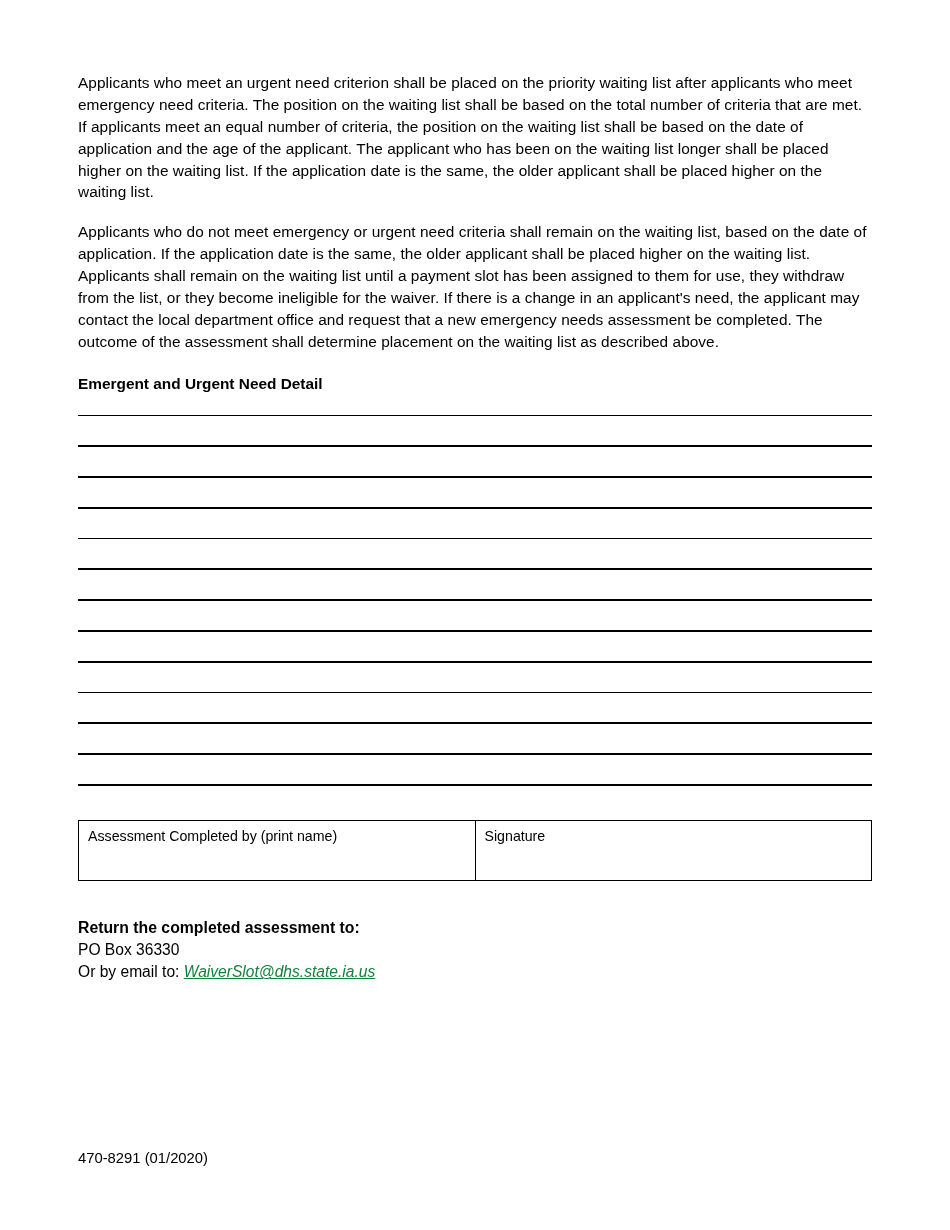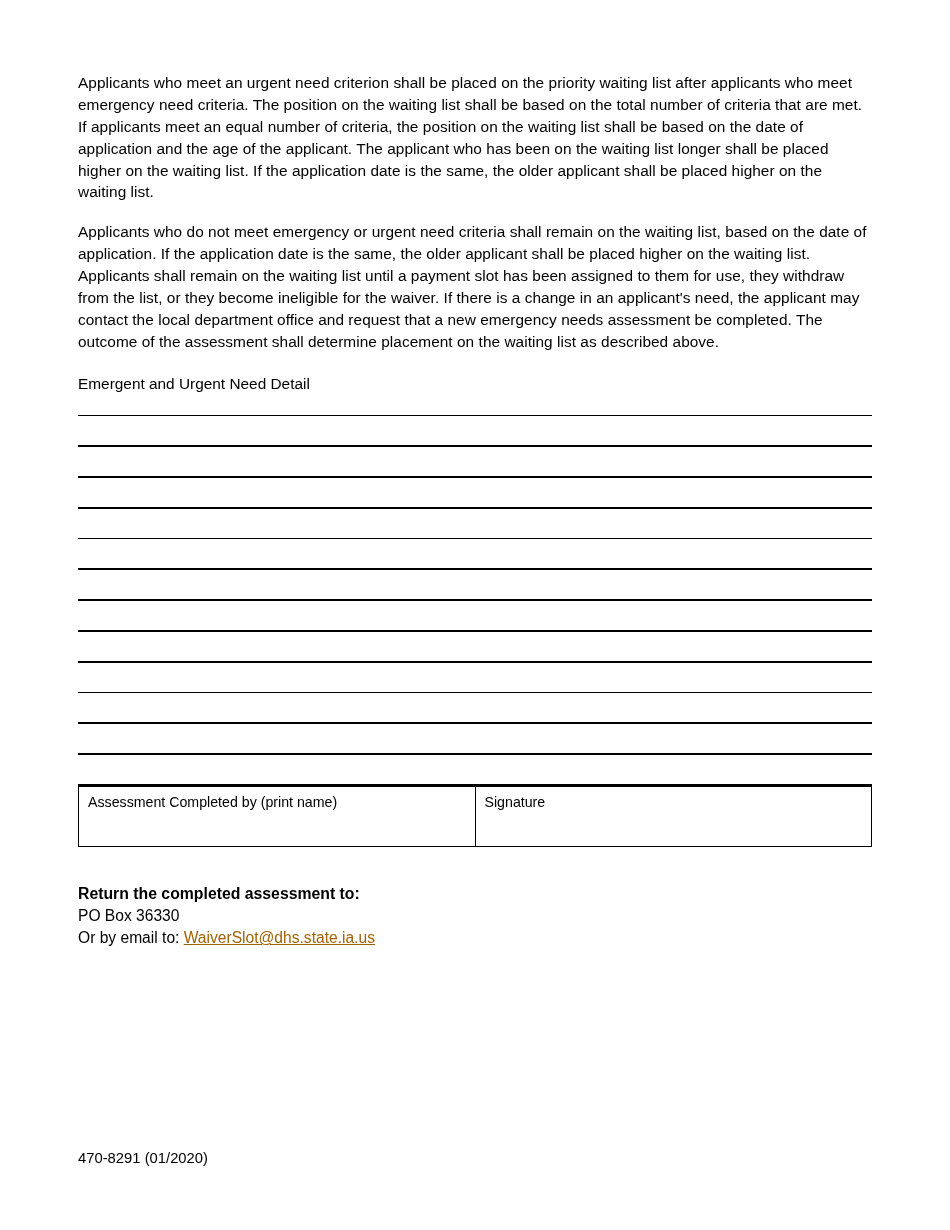--- a/index.html
+++ b/index.html
@@ -24,40 +24,41 @@
   }
   .para {
     font-size: 15.4px;
     line-height: 1.42;
     margin: 0 0 18px 0;
     text-align: left;
     letter-spacing: 0.05px;
   }
   .section-heading {
     font-size: 15.4px;
-    font-weight: normal;
+    font-weight: bold;
     margin: 22px 0 0 0;
   }
   .lines {
     margin-top: 22px;
   }
   .rule {
     height: 0;
     border-top: 1px solid #000;
     margin: 0;
   }
   .rule.thin { border-top-width: 1px; }
   .rule.thick { border-top-width: 2px; }
   .rule-gap { height: 29px; }
   .note {
     font-size: 15.4px;
     margin-top: 8px;
   }
   table.sigtable {
     border-collapse: collapse;
+    margin-top: 34px;
     margin-left: 0;
     width: 794px;
     table-layout: fixed;
   }
   table.sigtable td {
     border: 1px solid #000;
     font-size: 14.2px;
     padding: 7px 9px 25px 9px;
     vertical-align: top;
     height: 27px;
@@ -65,22 +66,23 @@
   .return-block {
     margin-top: 36px;
     font-size: 15.6px;
     line-height: 1.43;
   }
   .return-title {
     font-weight: bold;
     font-size: 15.8px;
   }
   .link {
-    color: #a16207;
+    color: #15803d;
     text-decoration: underline;
+    font-style: italic;
   }
   .formnum {
     position: absolute;
     left: 78px;
     top: 1150px;
     font-size: 14.8px;
   }
 </style>
 </head>
 <body>

